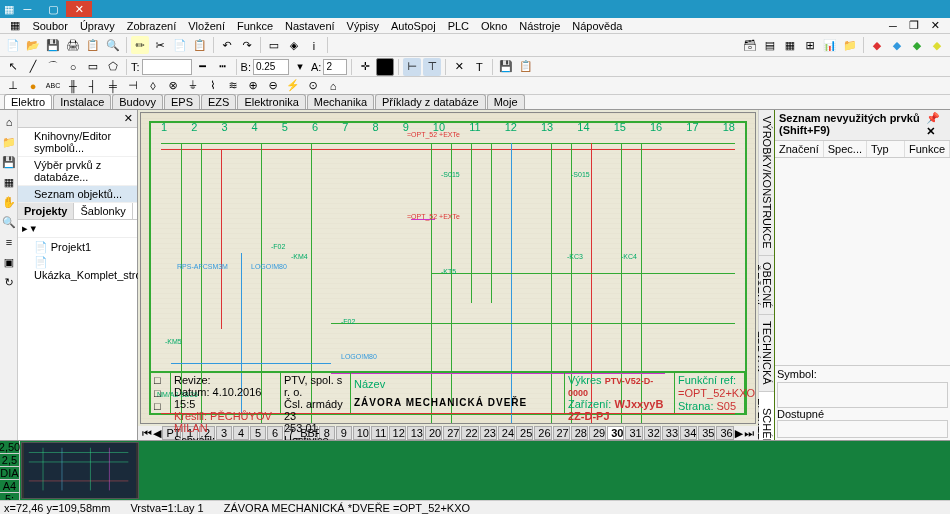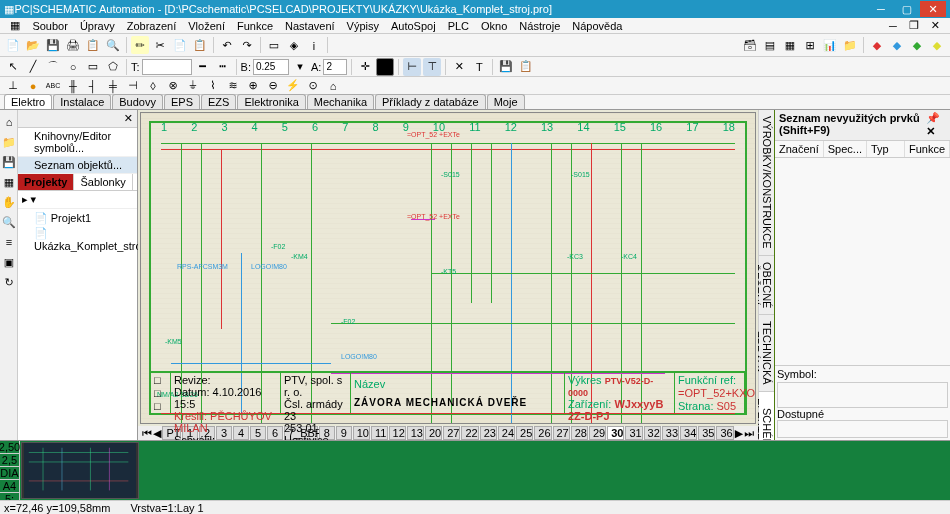--- a/index.html
+++ b/index.html
@@ -20,21 +20,21 @@
 .tabrow .tab.active{background:#fff}
 .main{flex:1;display:flex;overflow:hidden}
 .left-tools{width:18px;background:#f0f0f0;display:flex;flex-direction:column;gap:4px;padding:4px 1px;border-right:1px solid #ccc}
 .left-tools .lt{width:16px;height:16px;cursor:pointer;display:flex;align-items:center;justify-content:center}
 .side-panel{width:120px;background:#fff;border-right:1px solid #999;display:flex;flex-direction:column;font-size:9px}
 .side-panel .sp-hdr{background:#eee;padding:2px 4px;border-bottom:1px solid #ccc;display:flex;justify-content:space-between}
 .side-panel .sp-item{padding:2px 4px 2px 16px;cursor:pointer;border-bottom:1px solid #f0f0f0}
 .side-panel .sp-item.sel{background:#d8e6f2}
 .side-panel .sp-tabs{display:flex;font-size:9px;border-bottom:1px solid #ccc}
 .side-panel .sp-tabs span{padding:2px 6px;border-right:1px solid #ccc;cursor:pointer}
-.side-panel .sp-tabs span.active{background:#b91c1c;font-weight:bold}
+.side-panel .sp-tabs span.active{background:#e5e5e5;font-weight:bold}
 .side-panel .tree{flex:1;padding:2px}
 .side-panel .tree div{padding:1px 2px 1px 14px;cursor:pointer}
 .canvas-wrap{flex:1;display:flex;flex-direction:column;background:#e8e8d8;position:relative;overflow:hidden}
 .canvas{flex:1;position:relative;background:repeating-linear-gradient(0deg,#e8e4d0,#e8e4d0 4px,#e4e0cc 4px,#e4e0cc 5px),repeating-linear-gradient(90deg,#e8e4d0,#e8e4d0 4px,#e4e0cc 4px,#e4e0cc 5px);border:1px solid #888;margin:2px}
 .drawing{position:absolute;top:8px;left:8px;right:8px;bottom:8px;border:2px solid #3a3;background:rgba(255,255,255,0.15)}
 .wire{position:absolute;background:#3a3}
 .wire.h{height:1px}
 .wire.v{width:1px}
 .wire.red{background:#d33}
 .wire.blue{background:#39d}
@@ -61,21 +61,20 @@
 .scale-col div{flex:1;border-bottom:1px solid #ccc;display:flex;align-items:center;justify-content:center}
 .thumb{width:118px;background:#333;border:1px solid #555;margin:1px}
 .status{height:14px;background:#f0f0f0;border-top:1px solid #ccc;display:flex;align-items:center;font-size:9px;padding:0 4px;gap:20px}
 svg{display:block}
 </style>
 </head>
 <body>
 
 <div class="titlebar">
   <span>▦</span>
-  <span class="title">PC|SCHEMATIC Automation - [D:\PCschematic\PCSELCAD\PROJEKTY\UKÁZKY\Ukázka_Komplet_stroj.pro]</span>
   <div class="win-btns">
     <div class="win-btn">─</div>
     <div class="win-btn">▢</div>
     <div class="win-btn close">✕</div>
   </div>
 </div>
 
 <div class="menubar">
   <span>▦</span>
   <span>Soubor</span>
@@ -206,20 +205,21 @@
     <div class="lt">▣</div>
     <div class="lt">↻</div>
   </div>
 
   <div class="side-panel">
     <div class="sp-hdr">
         <span></span>
         <span>✕</span>
       </div>
     <div class="sp-item">Knihovny/Editor symbolů...</div>
+    <div class="sp-item">Výběr prvků z databáze...</div>
     <div class="sp-item sel">Seznam objektů...</div>
     <div class="sp-tabs">
       <span class="active">Projekty</span>
       <span>Šablonky</span>
     </div>
     <div style="padding:2px 4px;border-bottom:1px solid #eee">
       <span>▸</span>
       <span>▾</span>
     </div>
     <div class="tree">
@@ -420,13 +420,14 @@
       <line x1="70" y1="5" x2="70" y2="50" stroke="#3d8" stroke-width="0.5"></line>
       <line x1="90" y1="5" x2="90" y2="50" stroke="#d5d" stroke-width="0.5"></line>
     </svg>
   </div>
   <div style="flex:1"></div>
 </div>
 
 <div class="status">
   <span>x=72,46 y=109,58mm</span>
   <span>Vrstva=1:Lay 1</span>
+  <span>ZÁVORA MECHANICKÁ *DVEŘE =OPT_52+KXO</span>
 </div>
 
 </body></html>

